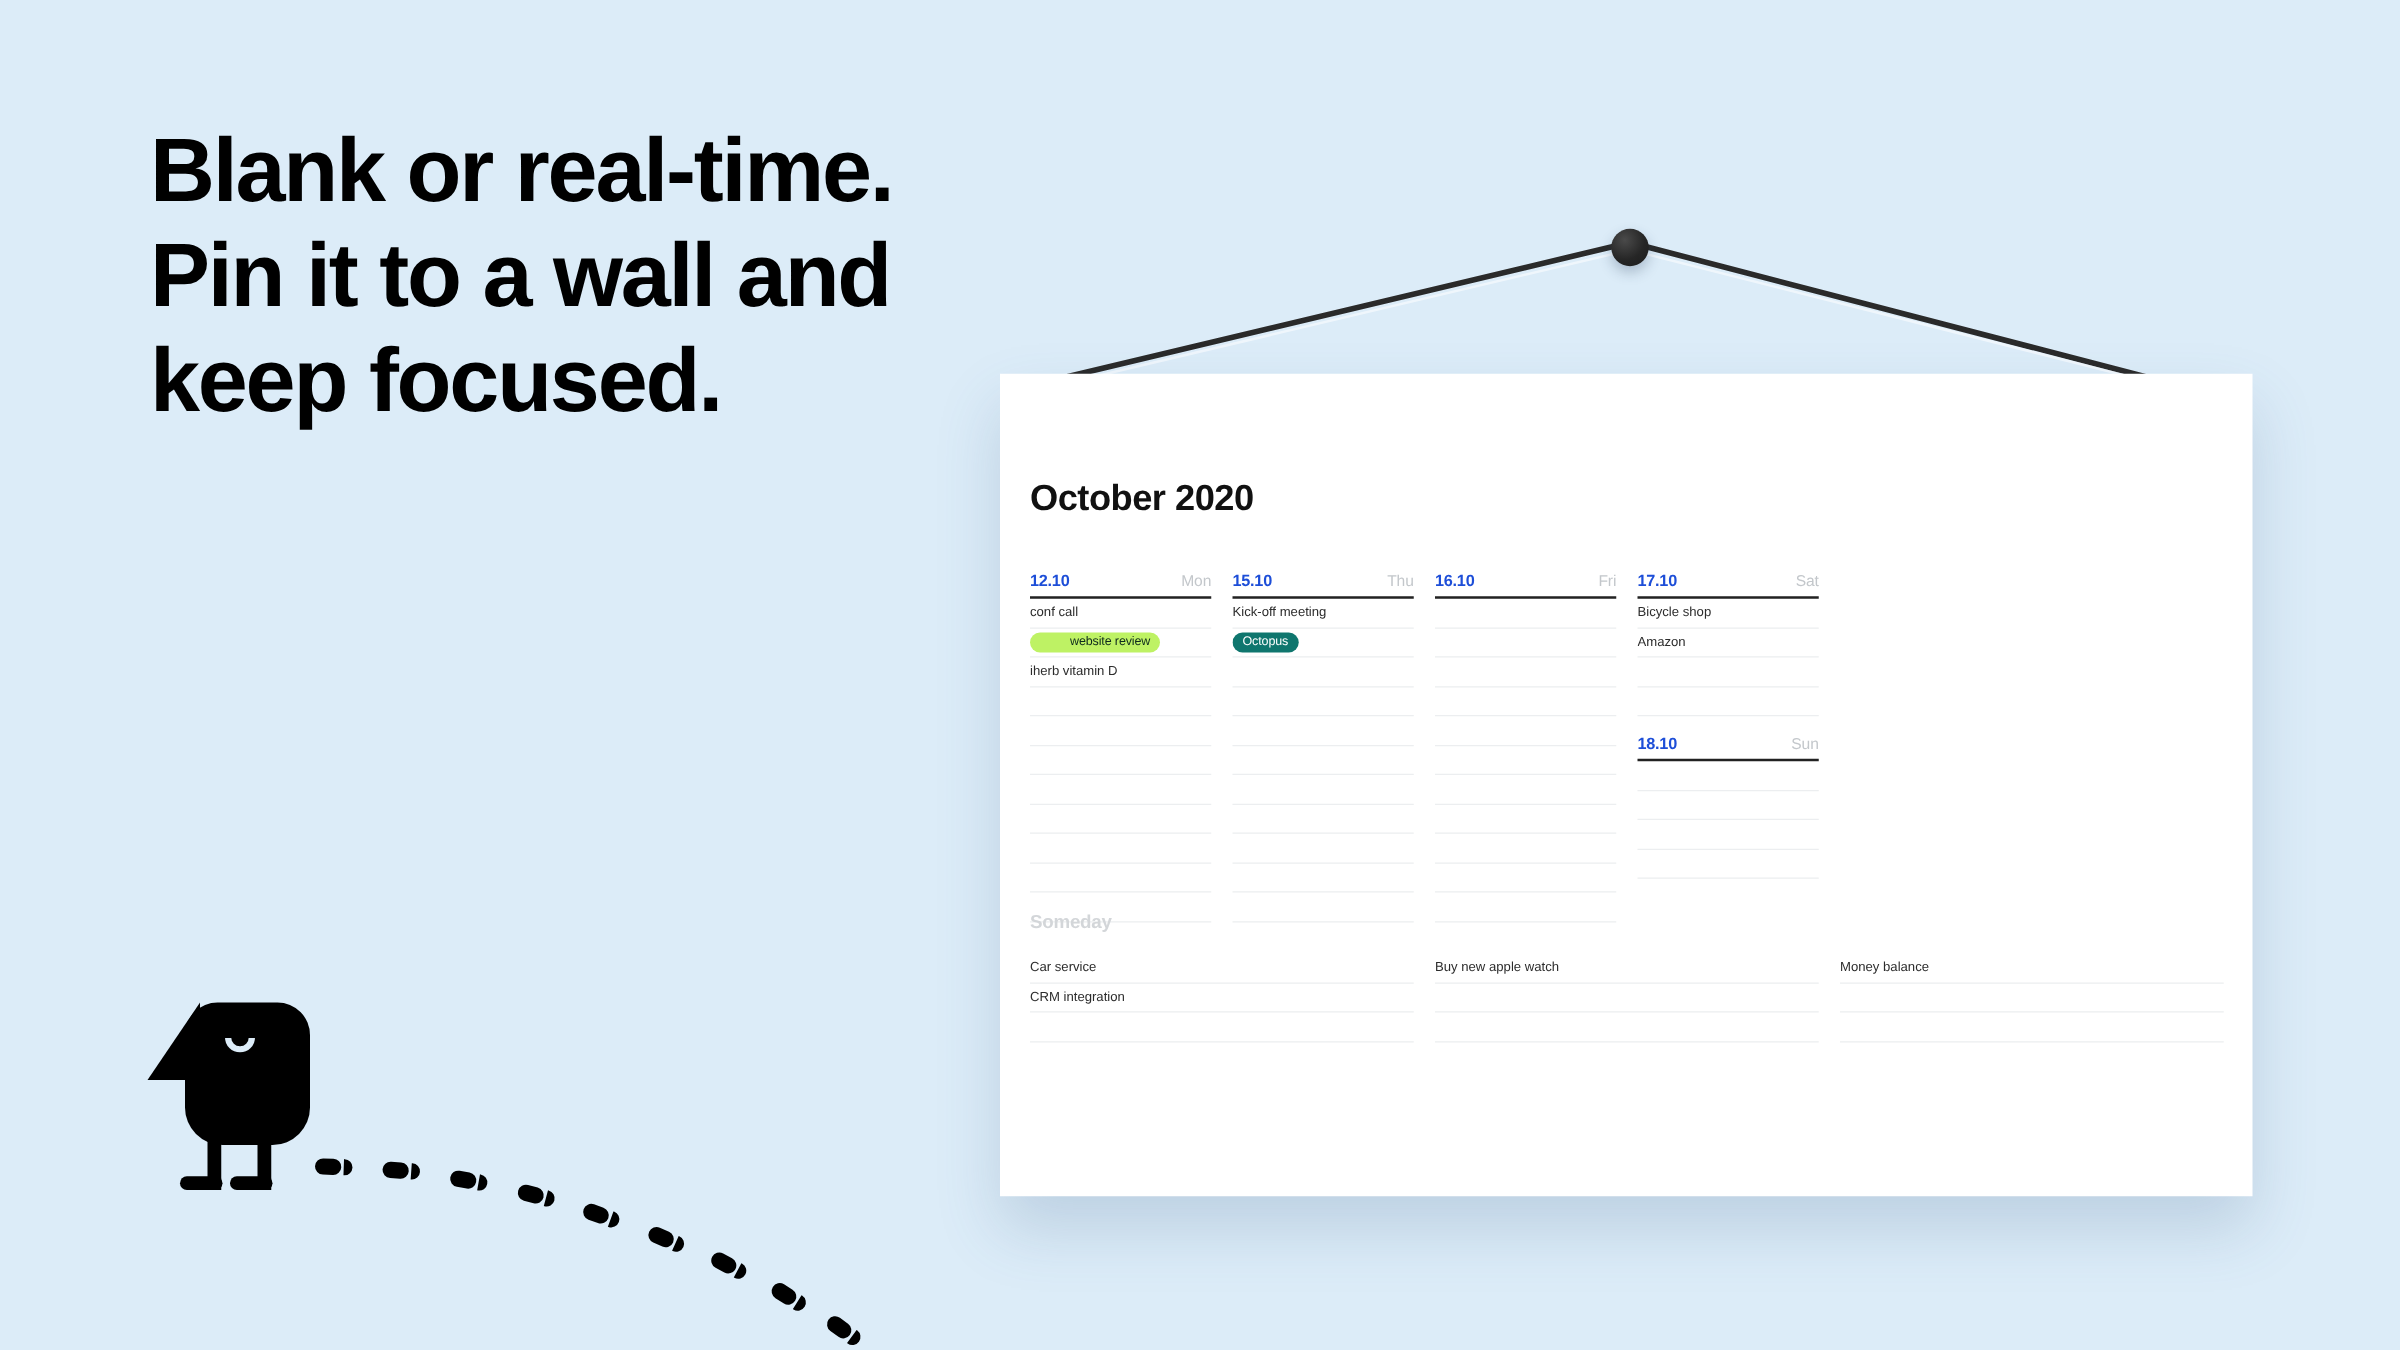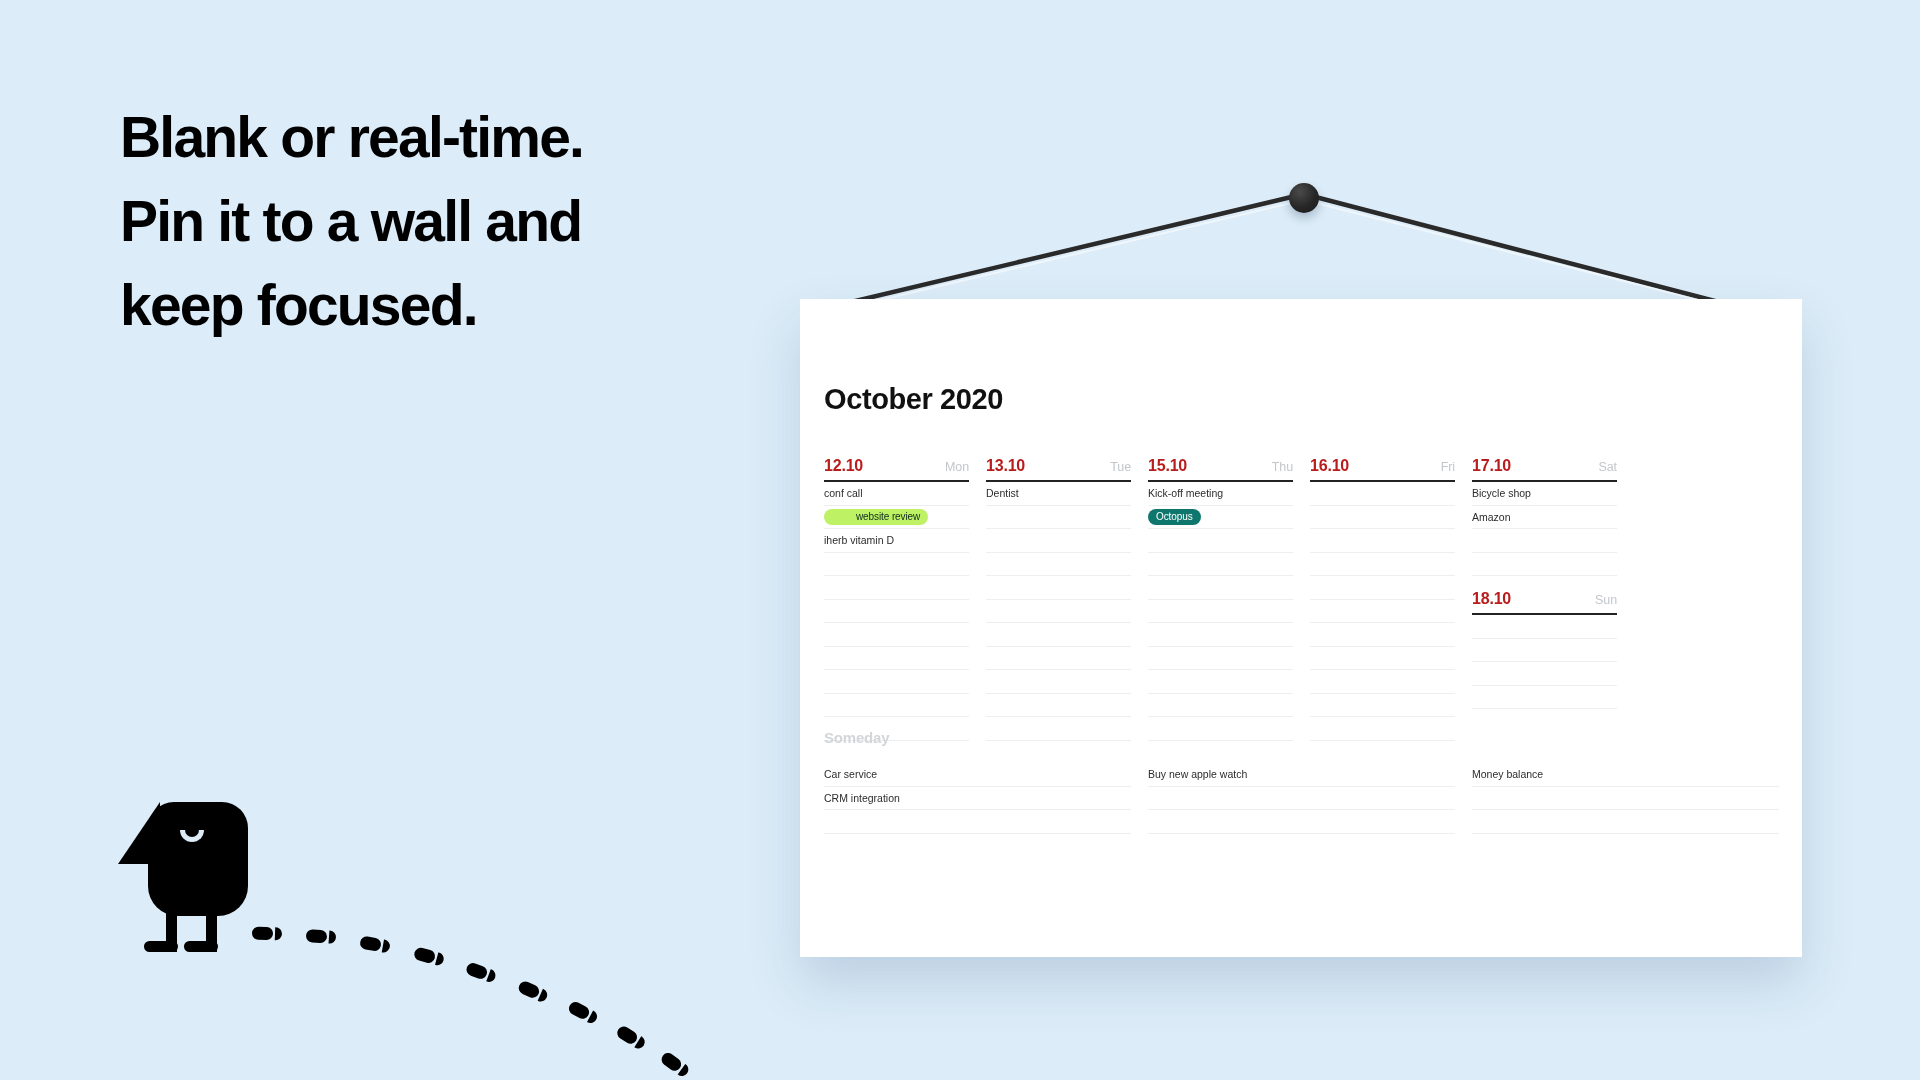--- a/index.html
+++ b/index.html
@@ -15,21 +15,21 @@
     font-family: "Liberation Sans", sans-serif;
     position: relative;
   }
 
   
   .headline {
     position: absolute;
     left: 120px;
     top: 95px;
     width: 720px;
-    font-size: 57px;
+    font-size: 72px;
     font-weight: bold;
     line-height: 84px;
     letter-spacing: -1.8px;
     color: #000000;
   }
   .headline .line { display: block; white-space: nowrap; }
 
   
   .hanger {
     position: absolute;
@@ -86,23 +86,23 @@
   }
 
   .day-head {
     display: flex;
     justify-content: space-between;
     align-items: baseline;
     padding-bottom: 5px;
     border-bottom: 2px solid #222222;
   }
   .day-date {
-    font-size: 16px;
+    font-size: 13px;
     font-weight: bold;
-    color: #b91c1c;
+    color: #1d4ed8;
     letter-spacing: -0.2px;
     text-align: right;
   }
   .day-name {
     font-size: 12.5px;
     color: #c3c7cb;
     letter-spacing: -0.1px;
   }
 
   .rows { margin-top: 0; text-align: center; }
@@ -290,41 +290,20 @@
         <div class="row blank"></div>
         <div class="row blank"></div>
         <div class="row blank"></div>
         <div class="row blank"></div>
         <div class="row blank"></div>
         <div class="row blank"></div>
         <div class="row blank"></div>
       </div>
     </div>
 
-    <div class="day-col">
-      <div class="day-head">
-        <span class="day-date">13.10</span>
-        <span class="day-name">Tue</span>
-      </div>
-      <div class="rows">
-        <div class="row">
-            <span>Dentist</span>
-          </div>
-        <div class="row blank"></div>
-        <div class="row blank"></div>
-        <div class="row blank"></div>
-        <div class="row blank"></div>
-        <div class="row blank"></div>
-        <div class="row blank"></div>
-        <div class="row blank"></div>
-        <div class="row blank"></div>
-        <div class="row blank"></div>
-        <div class="row blank"></div>
-      </div>
-    </div>
 
 
     <div class="day-col">
       <div class="day-head">
         <span class="day-date">15.10</span>
         <span class="day-name">Thu</span>
       </div>
       <div class="rows">
         <div class="row">
             <span>Kick-off meeting</span>

